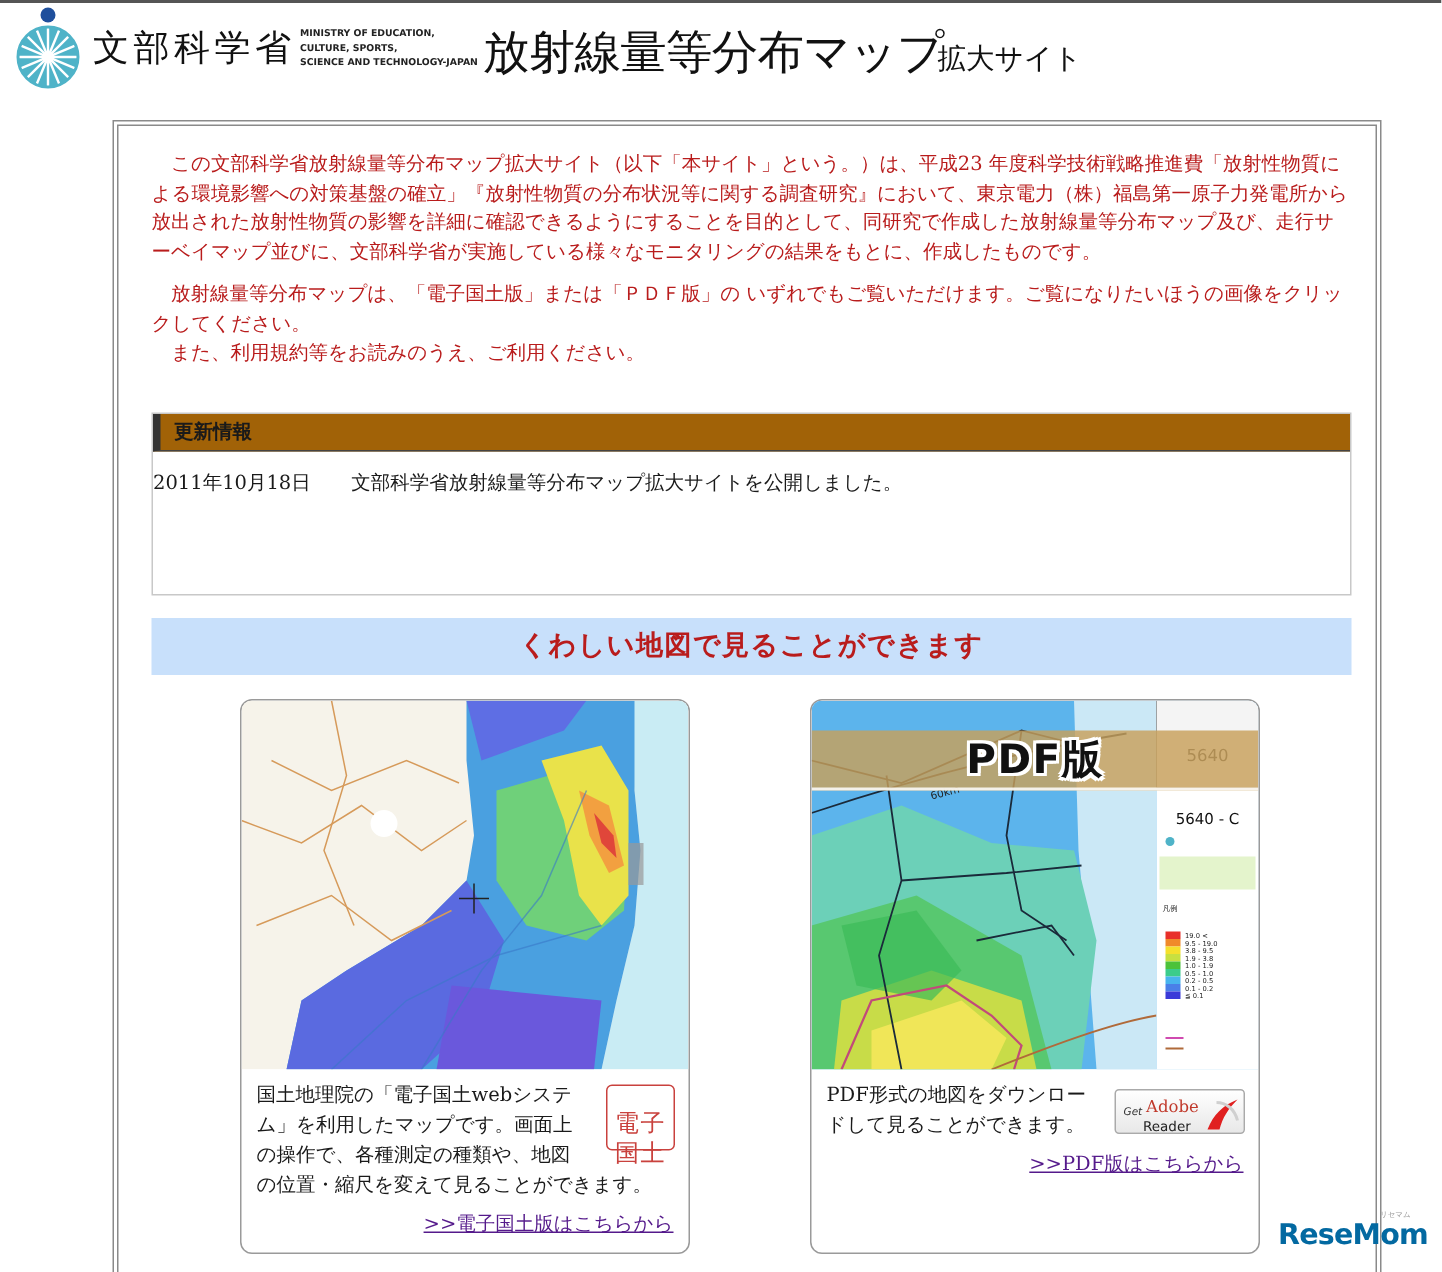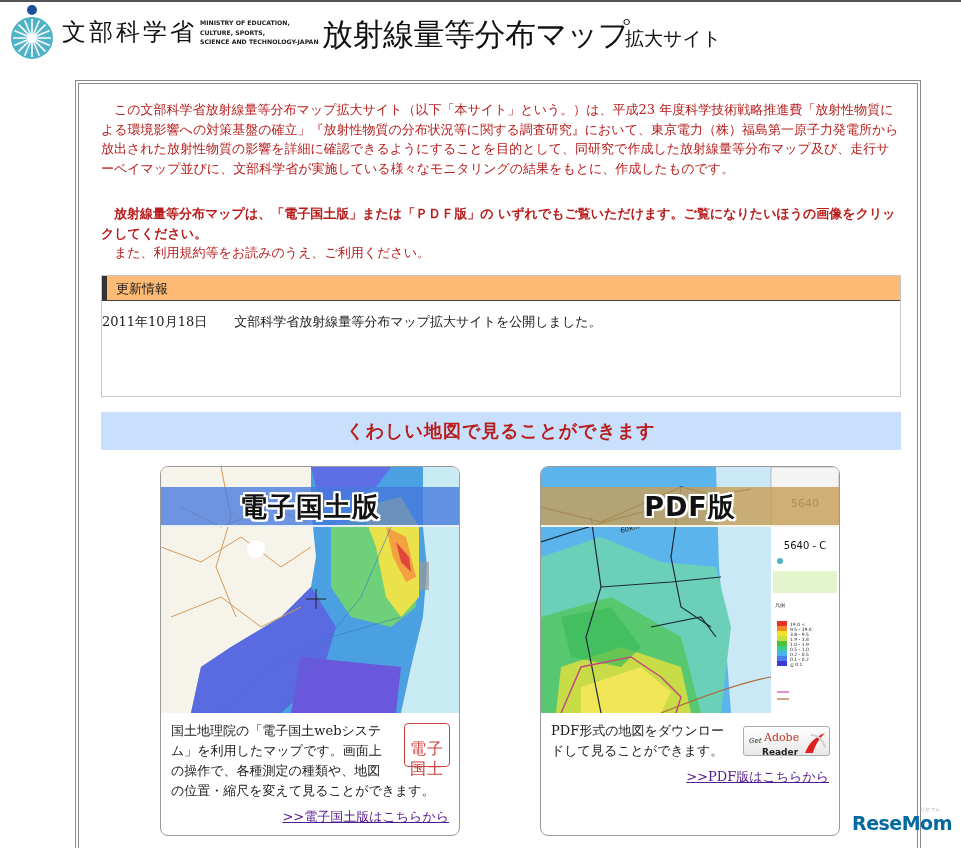--- a/index.html
+++ b/index.html
@@ -16,25 +16,25 @@
   .site-title { position: absolute; left: 322px; top: 12px; font-family: "DejaVu Sans", sans-serif; font-size: 31px; color: #111; letter-spacing: -0.5px; }
   .site-sub { position: absolute; left: 625px; top: 24px; font-family: "DejaVu Sans", sans-serif; font-size: 19px; color: #111; }
 
   
   .frame { position: absolute; left: 75px; top: 80px; width: 846px; height: 800px; border: 1px solid #8a8a8a; padding: 2px; }
   .frame-inner { width: 100%; height: 100%; border: 1px solid #8a8a8a; position: relative; }
 
   .intro { position: absolute; left: 22px; top: 16px; width: 800px; font-size: 13px; line-height: 19.5px; color: #b91c1c; }
   .intro p { text-indent: 1em; }
   .intro p + p { margin-top: 0; }
-  .intro .p2 { margin-top: 26px; font-weight: bold; }
+  .intro .p2 { margin-top: 9px; }
 
   
   .updates { position: absolute; left: 22px; top: 191px; width: 800px; height: 122px; border: 1px solid #c8c8c8; }
-  .updates-head { height: 25px; background: #fdba74; border-left: 5px solid #333; border-bottom: 1px solid #444; font-weight: normal; font-size: 13px; line-height: 25px; padding-left: 9px; }
+  .updates-head { height: 25px; background: #a16207; border-left: 5px solid #333; border-bottom: 1px solid #444; font-weight: bold; font-size: 13px; line-height: 25px; padding-left: 9px; }
   .update-row { margin-top: 12px; font-size: 13px; }
   .update-date { display: inline-block; width: 128px; }
 
   
   .banner { position: absolute; left: 22px; top: 328px; width: 800px; height: 38px; background: #c8e0fb; text-align: center; font-size: 18px; font-weight: bold; line-height: 38px; color: #b91c1c; letter-spacing: 1px; }
 
   
   .card { position: absolute; width: 300px; height: 370px; border: 1px solid #9a9a9a; border-radius: 8px; background: #fff; overflow: hidden; }
   .card-left { left: 81px; top: 382px; }
   .card-right { left: 461px; top: 382px; }
@@ -45,21 +45,21 @@
   .label-tan { background: rgba(200,160,90,0.82); }
 
   .card-body { position: relative; padding: 8px 10px 0 10px; font-size: 13px; line-height: 20px; color: #1a1a1a; }
   .card-text { width: 275px; }
   .stamp { position: absolute; right: 9px; top: 10px; width: 46px; height: 44px; border: 1.5px solid #c9413d; border-radius: 4px; color: #c9413d; font-family: "DejaVu Sans", sans-serif; font-size: 16px; line-height: 20px; text-align: center; padding-top: 15px; letter-spacing: 1px; }
   .float-spacer { float: right; width: 58px; height: 60px; }
   .card-link { display: block; text-align: right; margin-top: 6px; padding-right: 0; color: #551a8b; text-decoration: underline; font-size: 13px; }
   .adobe { position: absolute; right: 9px; top: 13px; width: 87px; height: 30px; border: 1px solid #aaa; border-radius: 3px; background: linear-gradient(#ffffff, #e8e8e8); font-family: "DejaVu Sans", sans-serif; text-align: center; }
   .adobe .get { position: absolute; left: 5px; top: 4px; font-size: 7px; font-style: italic; color: #333; }
   .adobe .brand { position: absolute; left: 20px; top: 1px; font-family: "DejaVu Serif", serif; font-size: 11px; color: #c0392b; }
-  .adobe .reader { position: absolute; left: 18px; top: 15px; font-size: 9px; font-weight: bold; color: #222; }
+  .adobe .reader { position: absolute; left: 18px; top: 15px; font-size: 9px; font-weight: normal; color: #222; }
   .adobe .swoosh { position: absolute; right: 2px; top: 2px; }
 
   .watermark { position: absolute; left: 852px; top: 812px; font-family: "DejaVu Sans", sans-serif; font-weight: bold; font-size: 19px; color: #0369a1; letter-spacing: -0.5px; }
   .watermark-sub { position: absolute; left: 920px; top: 806px; font-family: "DejaVu Sans", sans-serif; font-size: 5px; color: #9a9a9a; }
 </style>
 </head>
 <body>
 
 <div class="top-rule"></div>
 
@@ -134,21 +134,20 @@
           </g>
           <g stroke="#3a78c8" stroke-width="1" fill="none" opacity="0.6">
             <path d="M120 246 L160 180 L200 130 L230 60"></path>
             <path d="M60 246 L110 200 L170 170 L240 150"></path>
           </g>
           <circle cx="95" cy="82" r="9" fill="#fff"></circle>
           <line x1="145" y1="132" x2="165" y2="132" stroke="#222" stroke-width="1"></line>
           <line x1="155" y1="122" x2="155" y2="142" stroke="#222" stroke-width="1"></line>
           <rect x="258" y="95" width="10" height="28" fill="#999" opacity="0.7"></rect>
         </svg>
-        <div class="map-label label-blue">電子国土版</div>
       </div>
       <div class="card-body">
         <div class="stamp">
           <div>電子</div>
           <div>国土</div>
         </div>
         <div class="card-text">
           <span class="float-spacer"></span>
           <span>国土地理院の「電子国土webシステム」を利用したマップです。画面上の操作で、各種測定の種類や、地図の位置・縮尺を変えて見ることができます。</span>
         </div>

